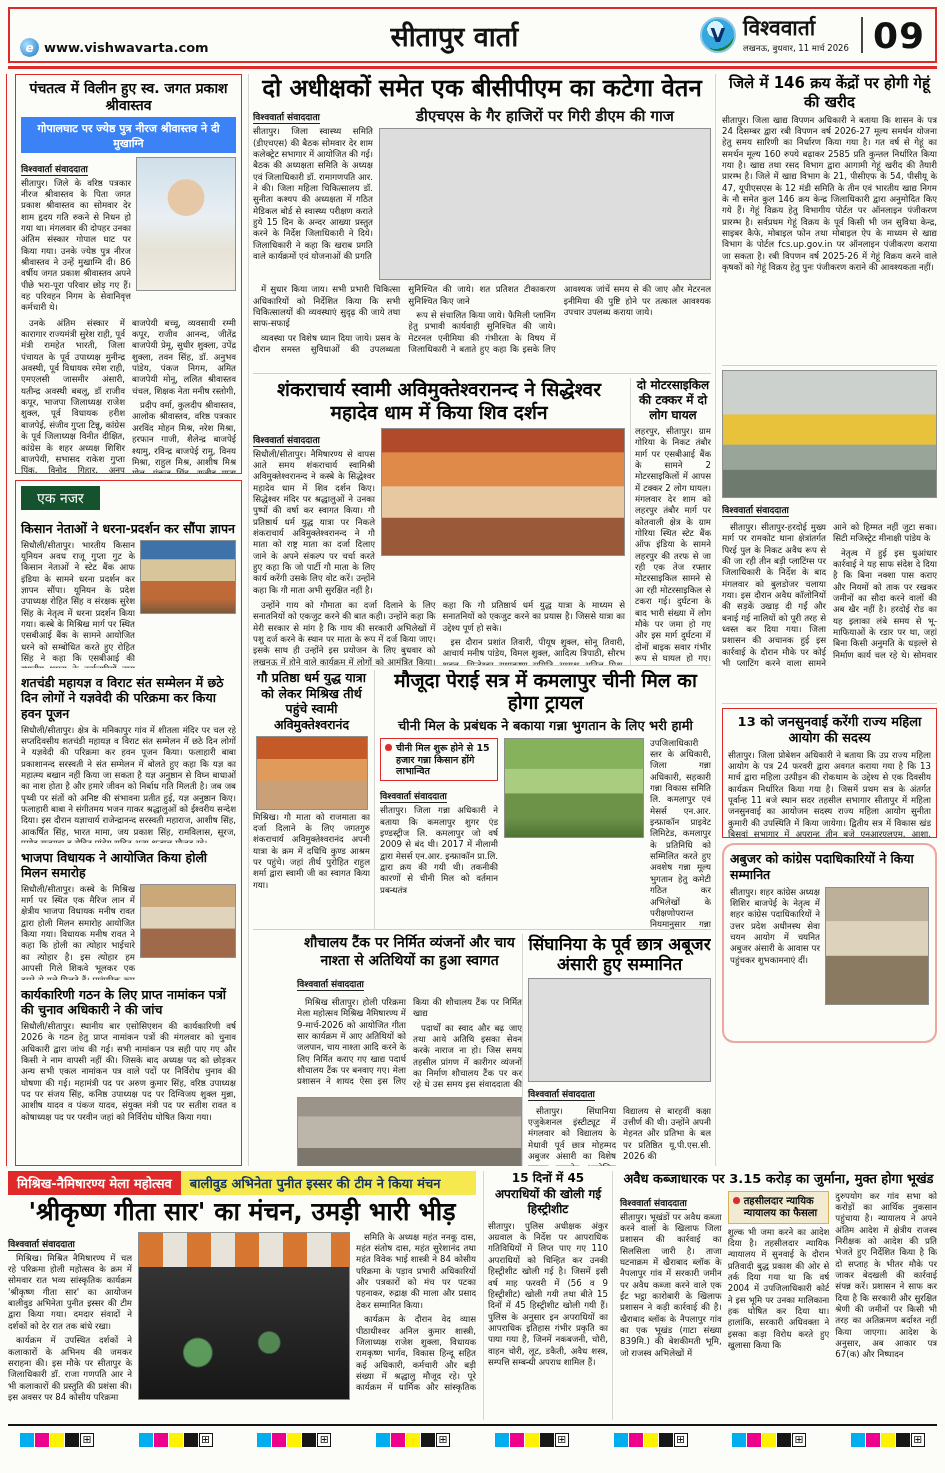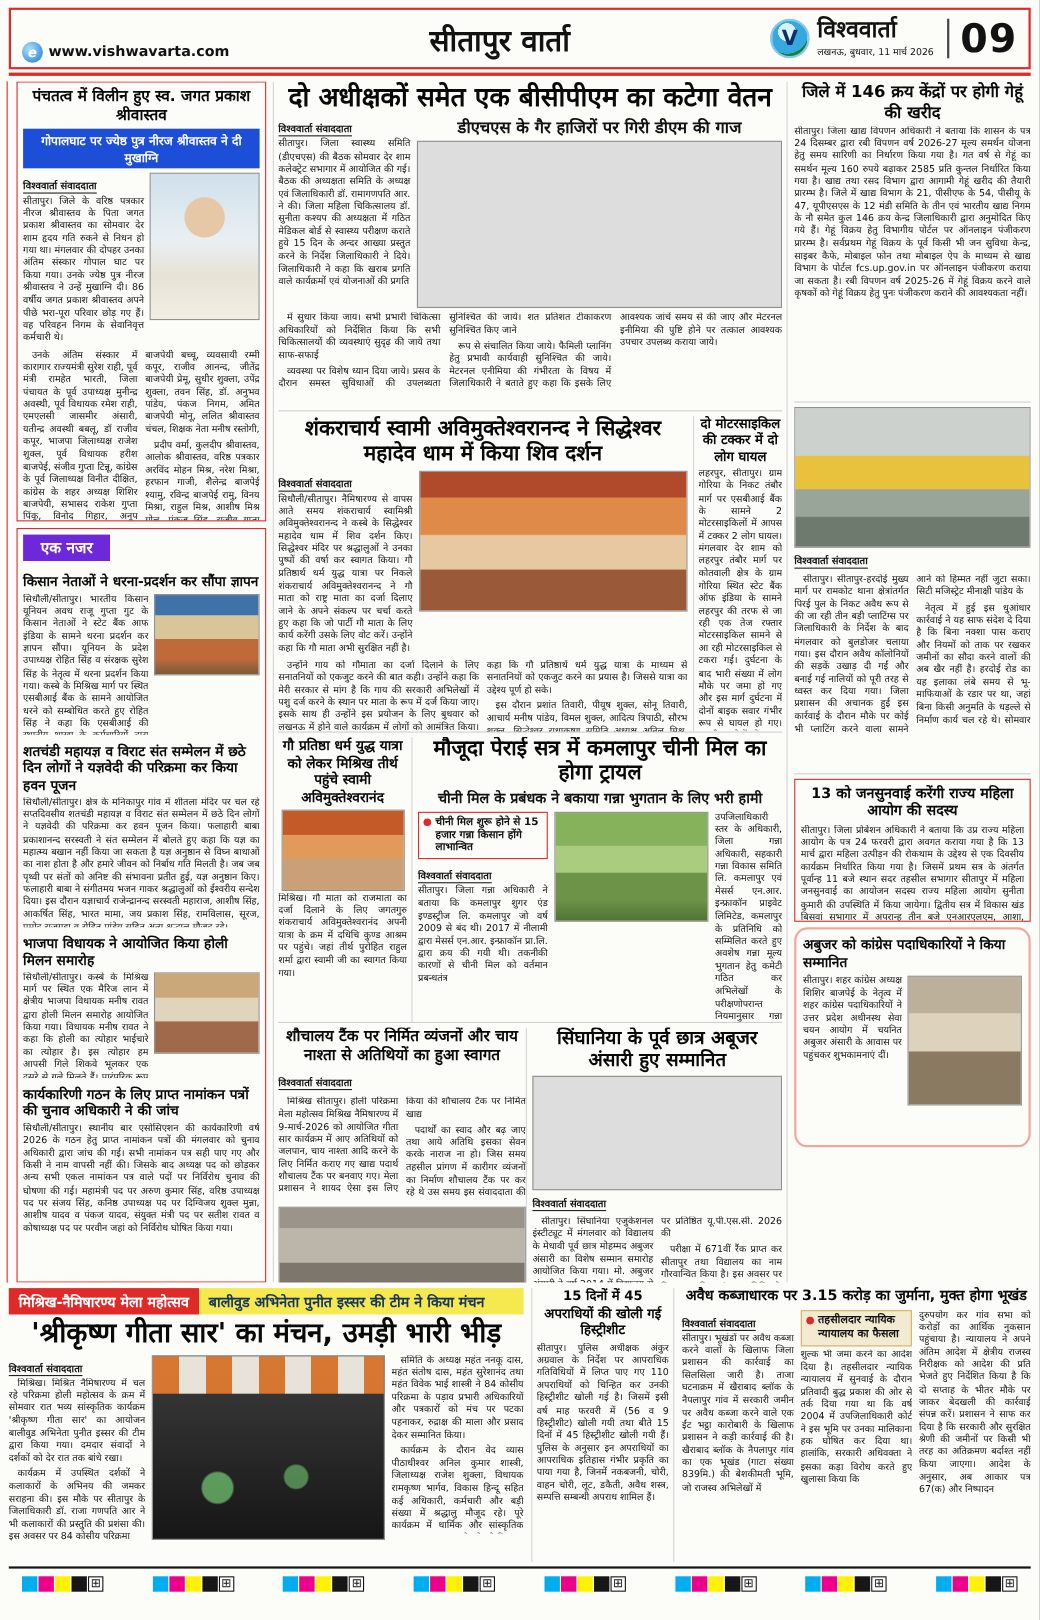--- a/index.html
+++ b/index.html
@@ -29,30 +29,30 @@
   
   .grid { display:flex; gap:6px; padding:0 8px; height:1092px; overflow:hidden; border-left:1px solid #e02a2a; margin-left:6px; }
   .col-left { width:227px; flex:none; }
   .col-center { width:468px; flex:none; border-left:1px solid #d5d5d5; border-right:1px solid #d5d5d5; padding:0 4px; }
   .col-right { flex:1; }
   .row { display:flex; gap:5px; }
 
   
   .obit { height:400px; overflow:hidden; margin-bottom:6px; }
   .obit-h { font-size:14px; text-align:center; line-height:1.2; margin-bottom:3px; }
-  .blackbar { background:#1d4ed8; color:#fff; font-weight:bold; font-size:11px; text-align:center; padding:3px 2px; margin:2px 0 4px; }
+  .blackbar { background:#3b82f6; color:#fff; font-weight:bold; font-size:11px; text-align:center; padding:3px 2px; margin:2px 0 4px; }
   .obit-row { display:flex; gap:5px; }
   .obit-row .txt { flex:1; }
   .ph-portrait { width:100px; height:134px; background:radial-gradient(circle at 50% 30%, #e6c7a6 0 17%, rgba(0,0,0,0) 18%), linear-gradient(180deg,#cfe0ea 0%, #e9eff3 45%, #e6e2d6 70%, #f2eee4 100%); }
   .cols2 { column-count:2; column-gap:7px; margin-top:4px; overflow:hidden; }
   .obit .cols2 { height:168px; }
 
   
   .eknajar { height:686px; overflow:hidden; }
-  .eknajar-tab { display:inline-block; background:#6d28d9; color:#fff; font-weight:bold; font-size:14px; padding:2px 16px 3px; margin-bottom:4px; }
+  .eknajar-tab { display:inline-block; background:#14532d; color:#fff; font-weight:normal; font-size:14px; padding:2px 16px 3px; margin-bottom:4px; }
   .nj-h { font-size:12.5px; line-height:1.25; margin:7px 0 3px; }
   .nj-row { display:flex; gap:5px; }
   .nj-row .txt { flex:1; }
   .nj-ph { width:96px; height:74px; }
   .nj-b1 { max-height:128px; overflow:hidden; }
   .nj-b2 { max-height:118px; overflow:hidden; }
   .nj-b3 { max-height:96px; overflow:hidden; }
   .nj-b4 { max-height:110px; overflow:hidden; }
   .ph-protest { background:linear-gradient(180deg,#3f72a8 0 25%, #d8c59a 26% 55%, #c06a3a 56% 80%, #7a5a3a 100%); }
   .ph-holi { background:linear-gradient(180deg,#caa87a 0 30%, #e0d4bc 31% 60%, #a06a4a 61% 100%); }
@@ -89,21 +89,21 @@
   .mill-sub { font-size:13px; font-weight:bold; text-align:center; margin-bottom:4px; }
   .mill-row2 { display:flex; gap:6px; }
   .mill-left { width:118px; flex:none; }
   .bullet-box { border:1.3px solid #e02a2a; padding:3px 4px; font-weight:bold; font-size:9.5px; display:flex; gap:4px; margin-bottom:3px; line-height:1.25; }
   .dot { width:7px; height:7px; border-radius:50%; background:#e02a2a; margin-top:2px; flex:none; }
   .ph-cane { width:140px; height:100px; background:linear-gradient(180deg,#86b25c 0 30%, #aacc7e 31% 55%, #6d9348 56% 80%, #4f7335 100%); }
   .mill-right { flex:1; }
 
   
   .bcrow { height:246px; overflow:hidden; }
-  .toilet { width:226px; flex:none; border-right:1px solid #d5d5d5; padding-right:0; }
+  .toilet { width:226px; flex:none; border-right:1px solid #d5d5d5; padding-right:0;margin-left:44px; }
   .toilet-h { font-size:14px; text-align:center; line-height:1.25; margin-bottom:3px; }
   .toilet .cols2 { height:96px; }
   .ph-kitchen { width:100%; height:92px; margin-top:4px; background:linear-gradient(180deg,#9a948a 0 20%, #bcb6aa 21% 55%, #7c766c 56% 100%); }
   .singhania { flex:1; }
   .sing-h { font-size:17px; text-align:center; line-height:1.2; margin-bottom:3px; }
   .ph-hall { width:100%; height:104px; background:linear-gradient(180deg,#4f3categ 0, #5a3b2a 0 52%, #caa06a 53% 74%, #8a6a4a 75% 100%); }
   .singhania .cols2 { height:96px; margin-top:3px; }
 
   
   .wheat { height:292px; overflow:hidden; border-bottom:1px solid #cfcfcf; margin-bottom:4px; }

